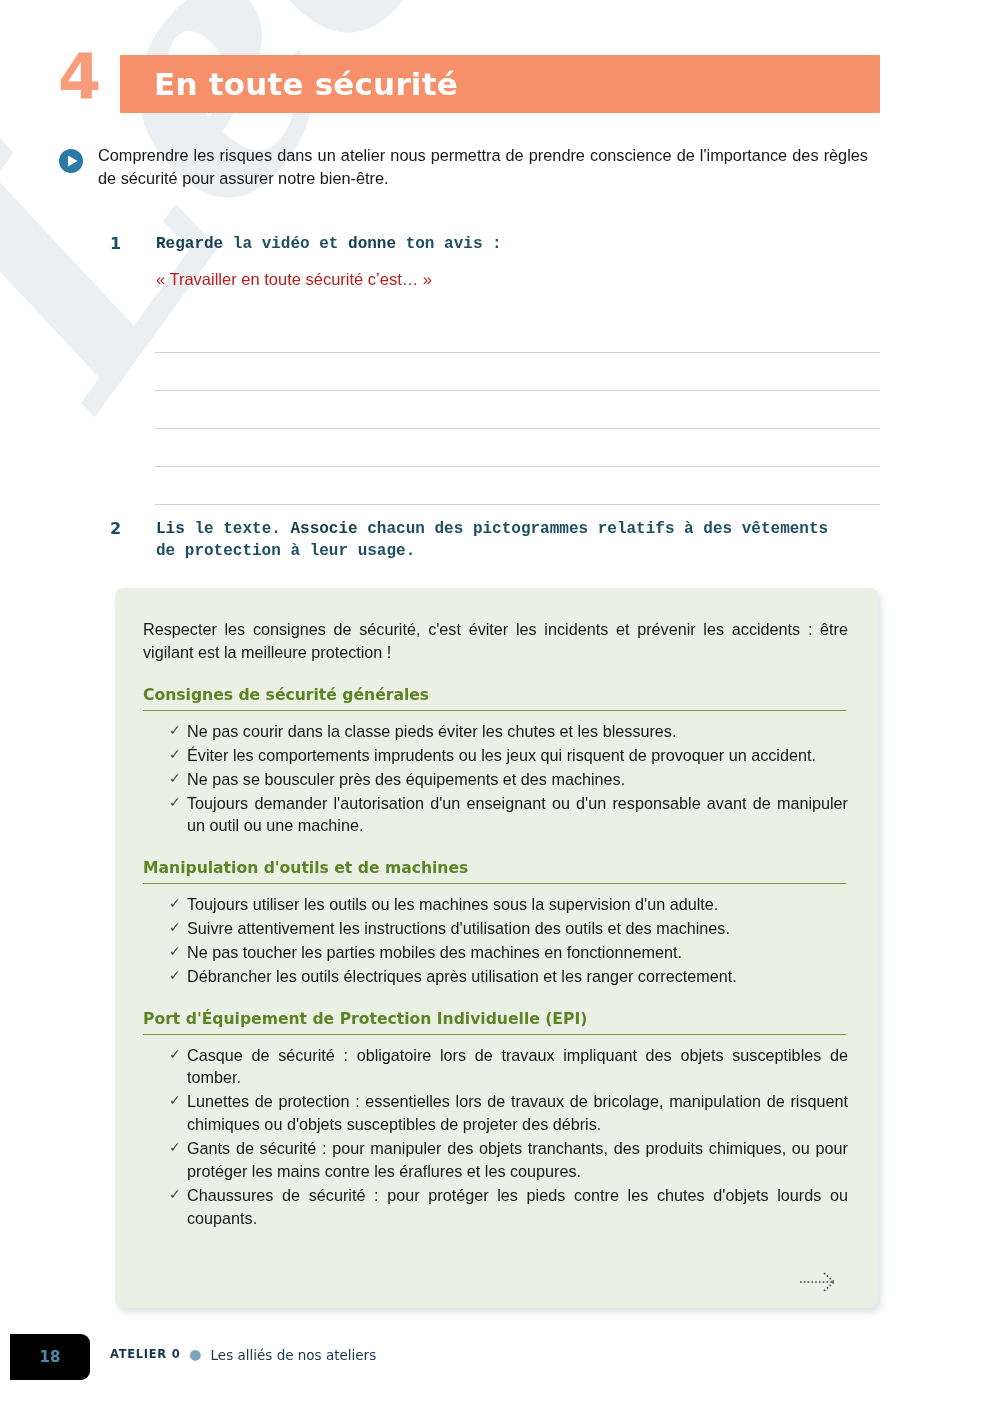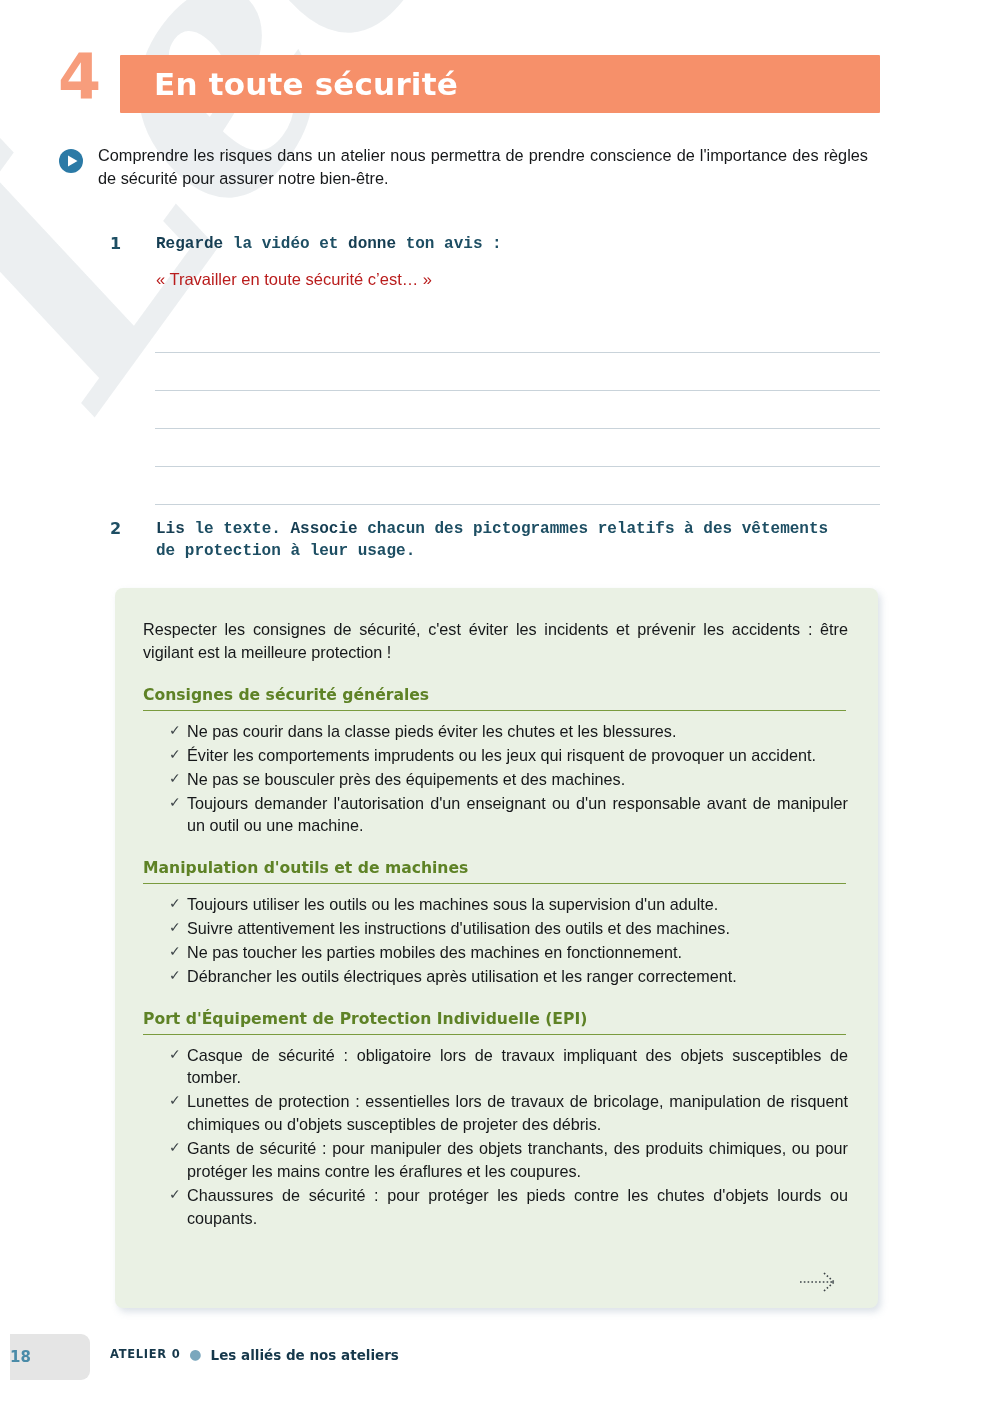--- a/index.html
+++ b/index.html
@@ -219,25 +219,26 @@
     width: 1000px;
     height: 48px;
     z-index: 2;
   }
   #page-number-box {
     position: absolute;
     left: 10px;
     top: 0;
     width: 80px;
     height: 46px;
-    background: #e5e5e5;
+    background: #000000;
     border-top-right-radius: 9px;
     border-bottom-right-radius: 9px;
     display: flex;
     align-items: center;
+    justify-content: center;
   }
   #page-number-box .pnum {
     font-size: 15px;
     font-weight: 700;
     color: #4a8ba8;
     font-family: "DejaVu Sans", sans-serif;
   }
   #footer-text {
     position: absolute;
     left: 110px;
@@ -253,21 +254,21 @@
     font-weight: 700;
     letter-spacing: .7px;
     font-size: 11.5px;
   }
   #footer-text .dot {
     color: #7aa7bd;
     font-size: 14px;
     line-height: 1;
   }
   #footer-text .subtitle {
-    font-weight: 700;
+    font-weight: 400;
     font-size: 13.5px;
   }
 </style>
 </head>
 <body>
 
 <div id="page">
 
   <div id="watermark">
     <span>Leesexemplaar</span>

